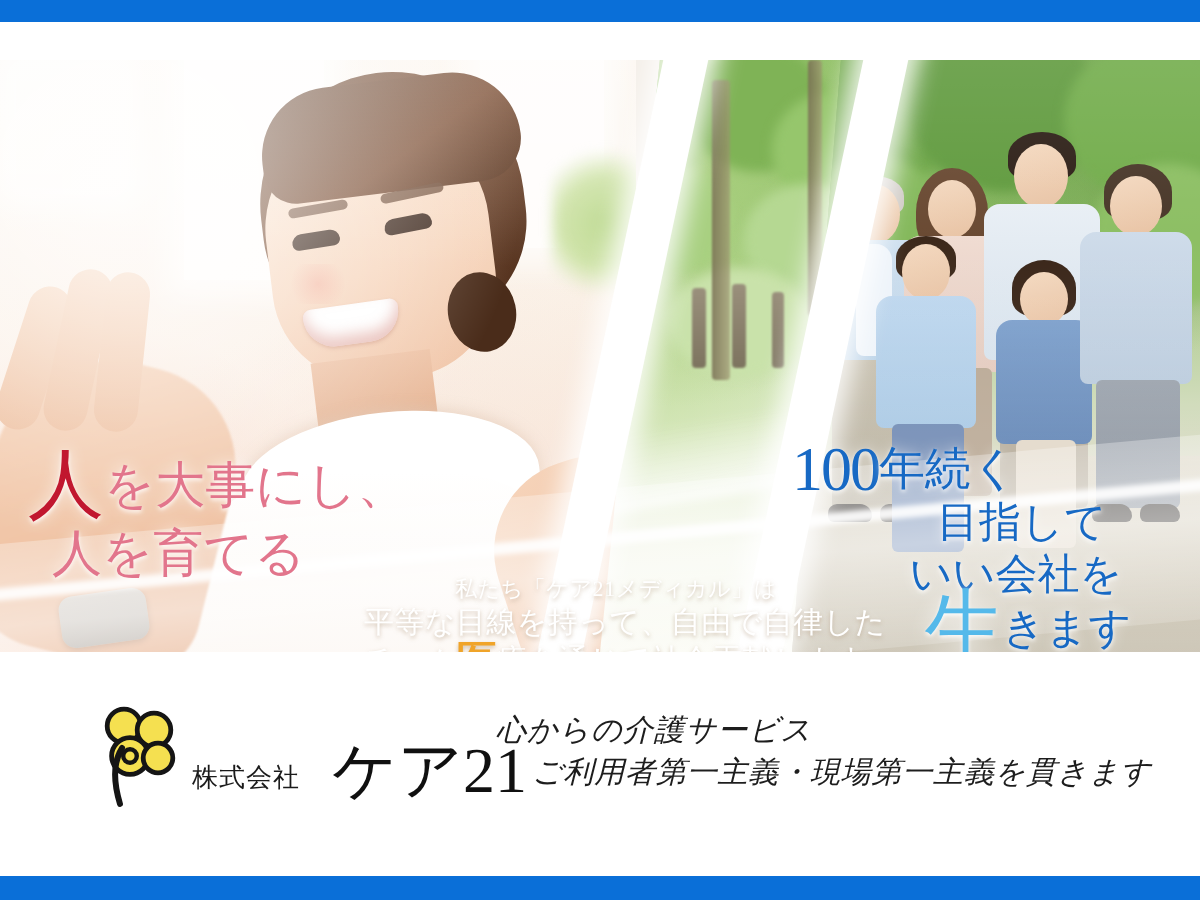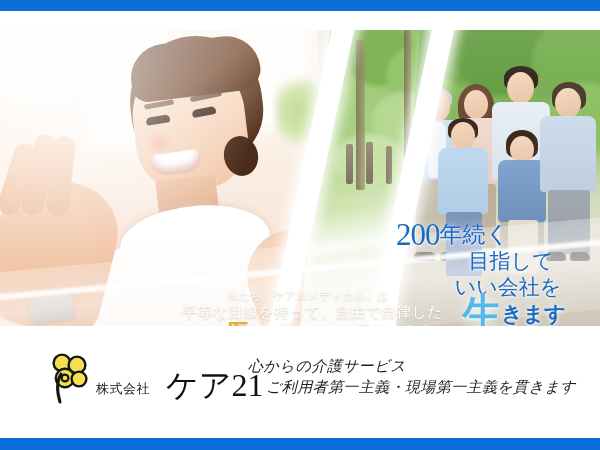--- a/index.html
+++ b/index.html
@@ -346,21 +346,21 @@
     width: 208px;
     color: #1769c4;
     text-align: center;
     text-shadow: 0 1px 2px rgba(255,255,255,.9), 0 0 7px rgba(255,255,255,.85);
   }
   .copy-right .r { display: block; white-space: nowrap; }
   .copy-right .r1 { font-size: 23px; line-height: 26px; text-align: left; padding-left: 4px; }
   .copy-right .r1 .num { font-size: 31px; letter-spacing: -1px; vertical-align: -3px; }
   .copy-right .r2 { font-size: 21px; line-height: 26px; padding-left: 24px; }
   .copy-right .r3 { font-size: 21px; line-height: 26px; padding-left: 30px; }
-  .copy-right .r4 { font-size: 21px; line-height: 28px; padding-left: 36px; font-weight: bold; }
+  .copy-right .r4 { font-size: 21px; line-height: 28px; padding-left: 36px; }
   .copy-right .r4 .huge {
     font-size: 40px;
     color: #55b9ea;
     vertical-align: -6px;
     letter-spacing: -1px;
     text-shadow: 0 1px 2px rgba(255,255,255,.95), 0 0 10px rgba(255,255,255,.9);
   }
 
   
   .footer {
@@ -510,32 +510,38 @@
 
       <div class="family-haze"></div>
     </div>
 
     <div class="sep s1"></div>
     <div class="sep s2"></div>
 
     <div class="band"></div>
     <div class="band-edge"></div>
 
+    <div class="copy copy-left">
+      <span class="ln ln1">
+        <span class="big">人</span><span class="pink">を大事にし、</span>
+      </span>
+      <span class="ln ln2 pink">人を育てる</span>
+    </div>
 
     <div class="copy copy-center">
       <span class="c1">私たち「ケア21メディカル」は</span>
       <span class="c2">平等な目線を持って、自由で自律した</span>
       <span class="c3">
         <span>チーム</span><span class="hl">医</span><span>療を通じて社会貢献します。</span>
       </span>
     </div>
 
     <div class="copy copy-right">
       <span class="r r1">
-        <span class="num">200</span><span>年続く</span>
+        <span class="num">100</span><span>年続く</span>
       </span>
       <span class="r r3">目指して</span>
       <span class="r r2">いい会社を</span>
       <span class="r r4">
         <span class="huge">生</span><span>きます</span>
       </span>
     </div>
   </div>
 
   <div class="footer">

